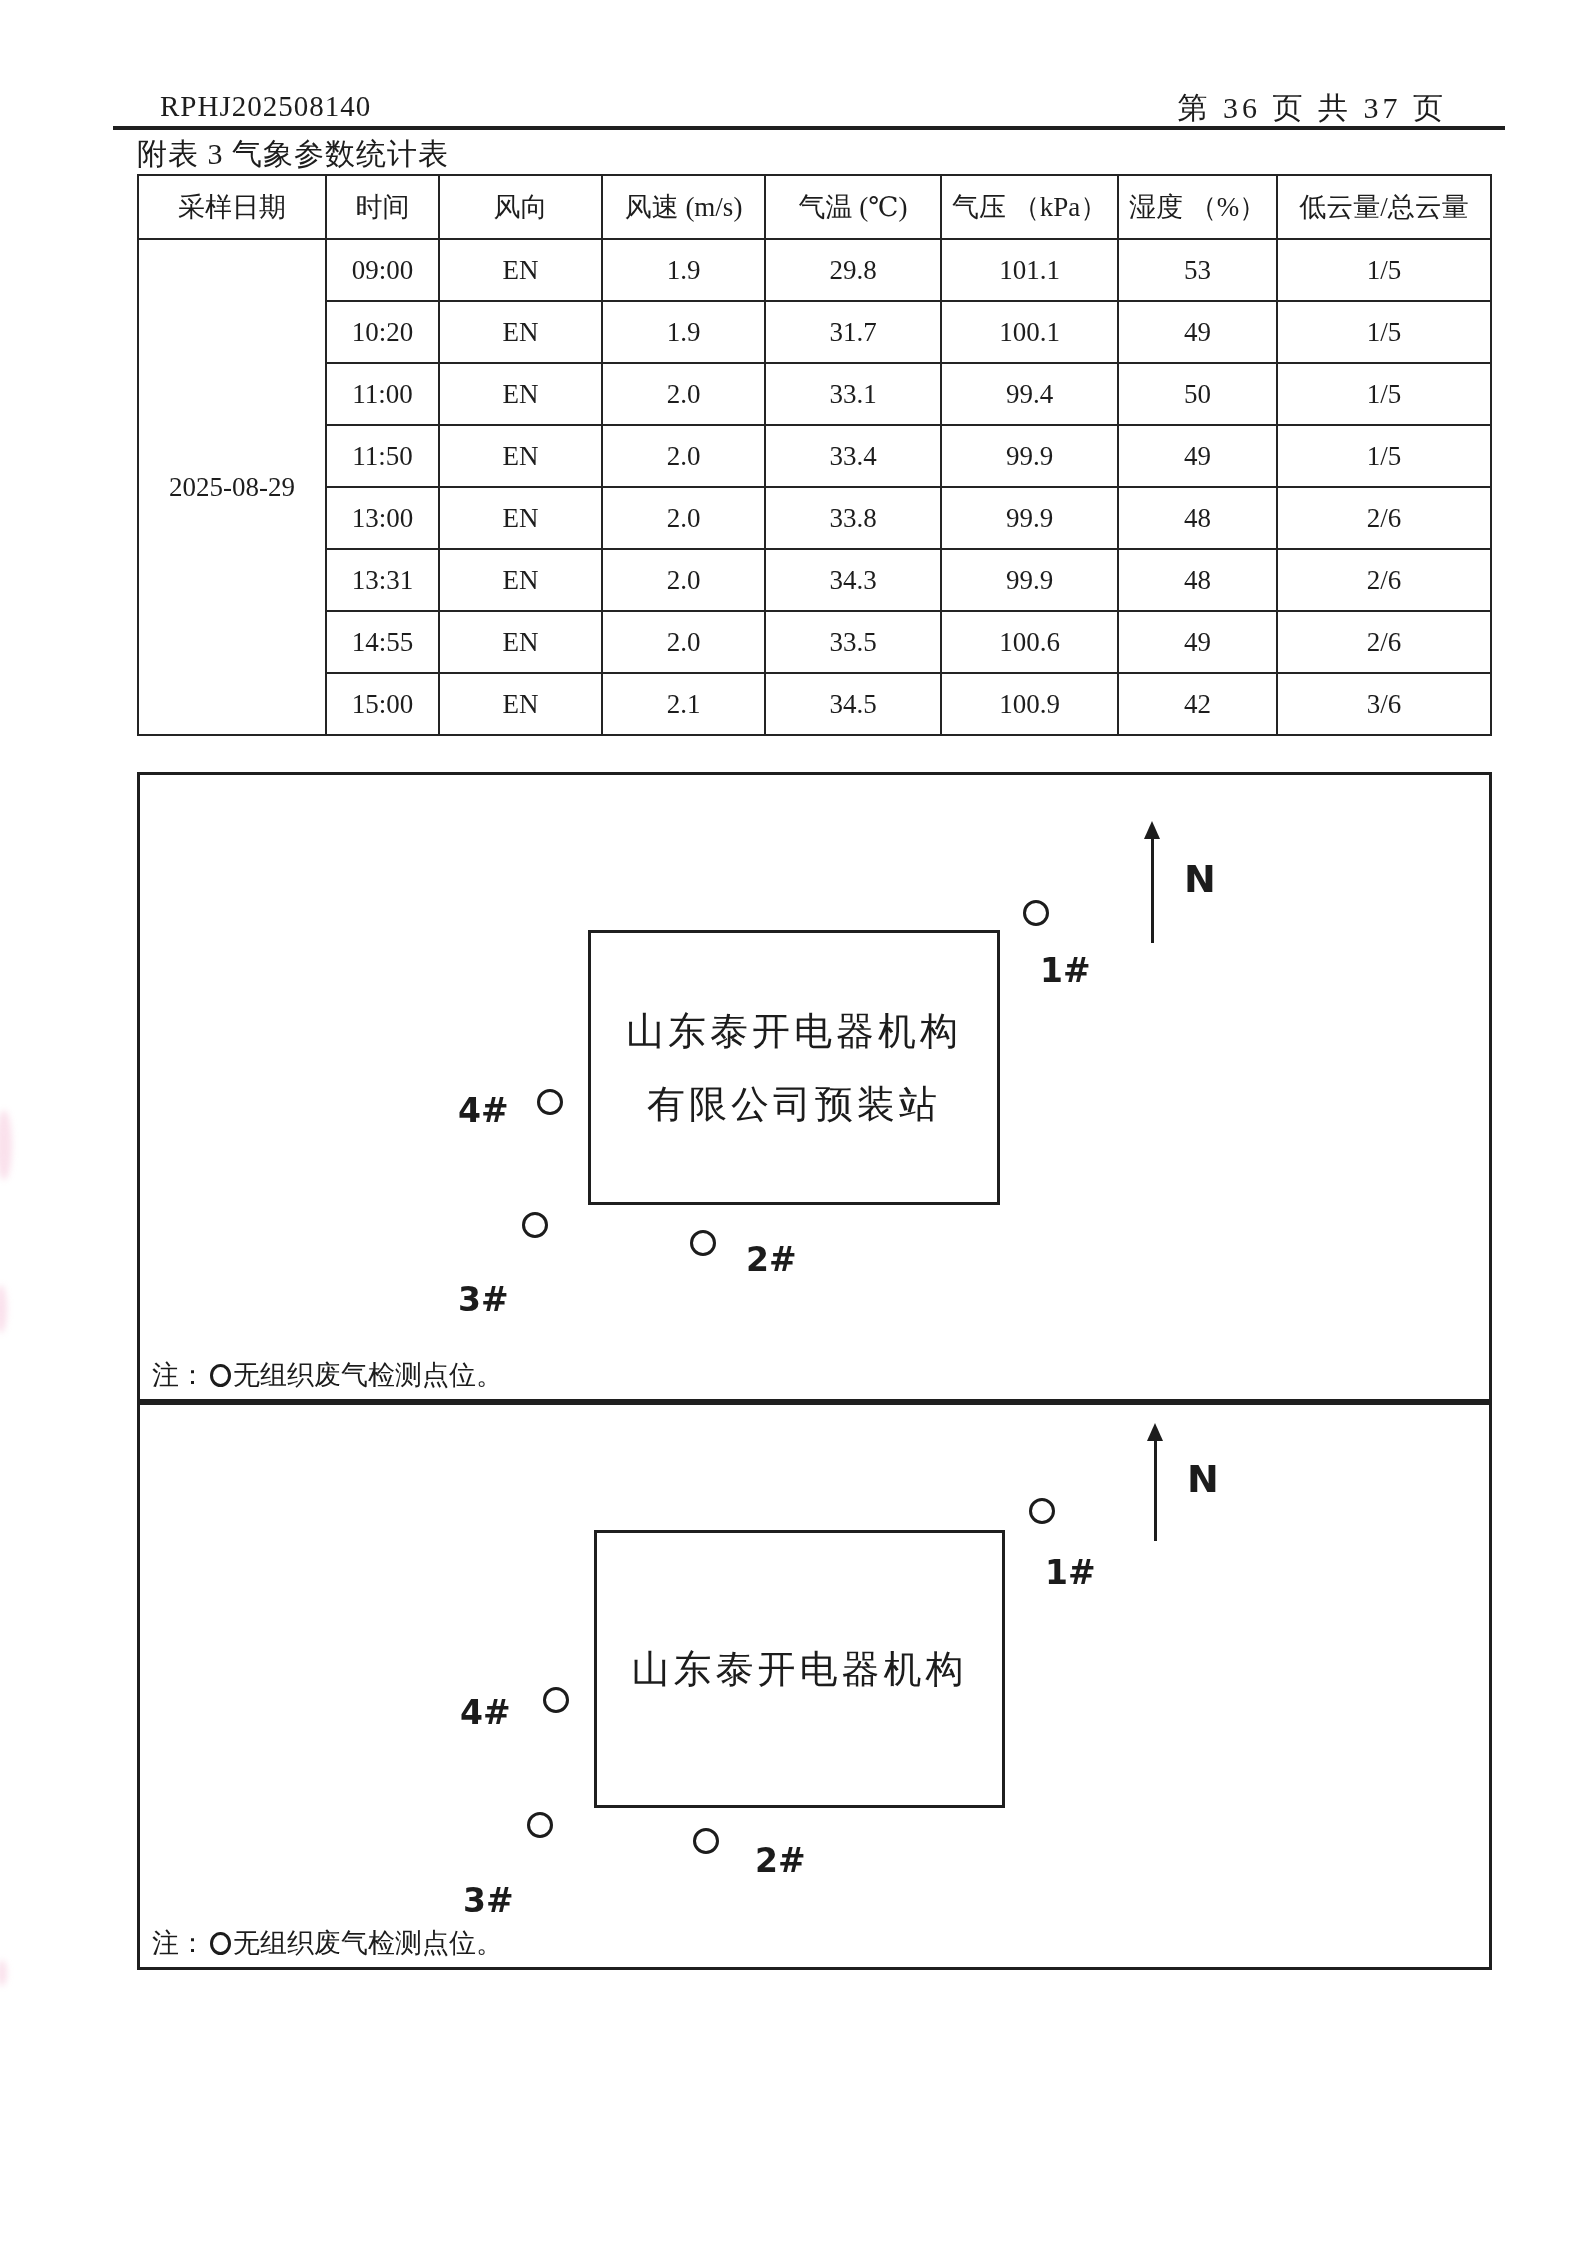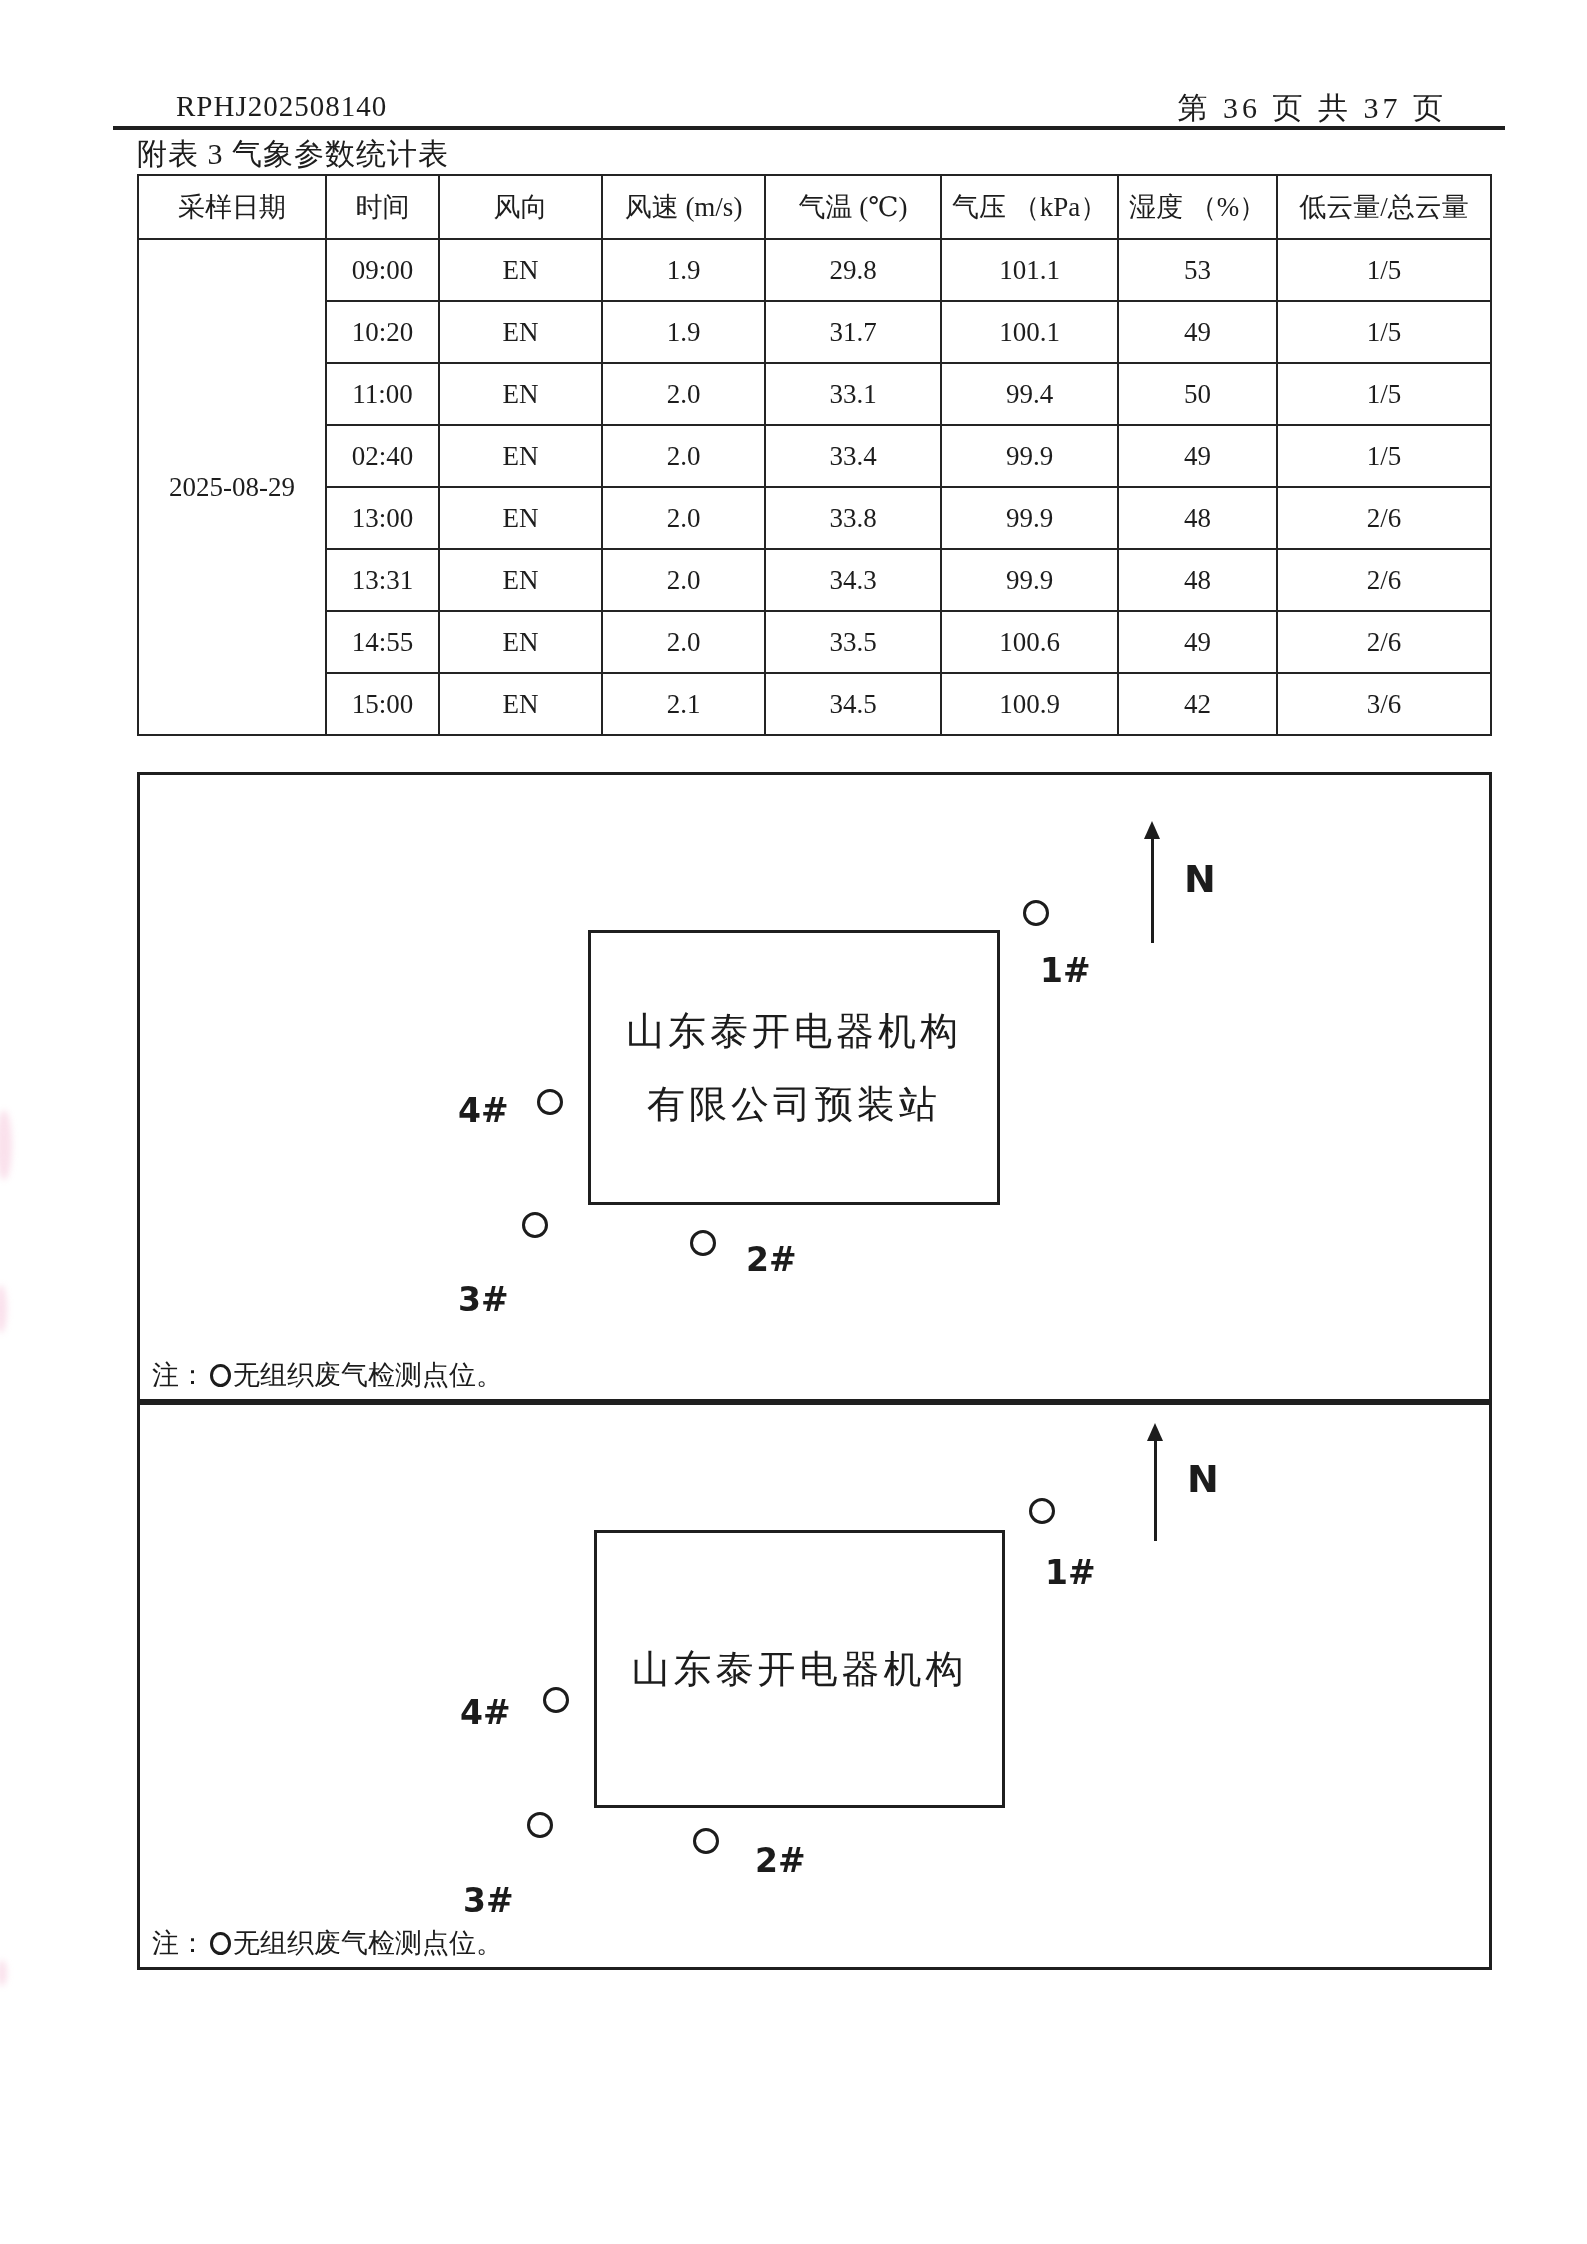--- a/index.html
+++ b/index.html
@@ -8,21 +8,21 @@
     position:relative;
     width:1587px; height:2244px;
     background:#ffffff;
     font-family:"Liberation Serif","DejaVu Serif",serif;
     color:#1d1d1d;
     overflow:hidden;
     margin:0 auto;
   }
   
   .doc-number {
-    position:absolute; left:176px; top:90px;
+    position:absolute; left:160px; top:90px;
     font-size:29px; letter-spacing:1px;text-align:center;
   }
   .page-info {
     position:absolute; right:140px; top:88px;
     font-size:30px; letter-spacing:4px;margin-left:20px;
   }
   .header-rule {
     position:absolute; left:113px; top:126px;
     width:1392px; height:4px; background:#1f1f1f;
   }
@@ -171,21 +171,21 @@
     <tr class="row">
       <td>11:00</td>
       <td>EN</td>
       <td>2.0</td>
       <td>33.1</td>
       <td>99.4</td>
       <td>50</td>
       <td>1/5</td>
     </tr>
     <tr class="row">
-      <td>02:40</td>
+      <td>11:50</td>
       <td>EN</td>
       <td>2.0</td>
       <td>33.4</td>
       <td>99.9</td>
       <td>49</td>
       <td>1/5</td>
     </tr>
     <tr class="row">
       <td>13:00</td>
       <td>EN</td>

